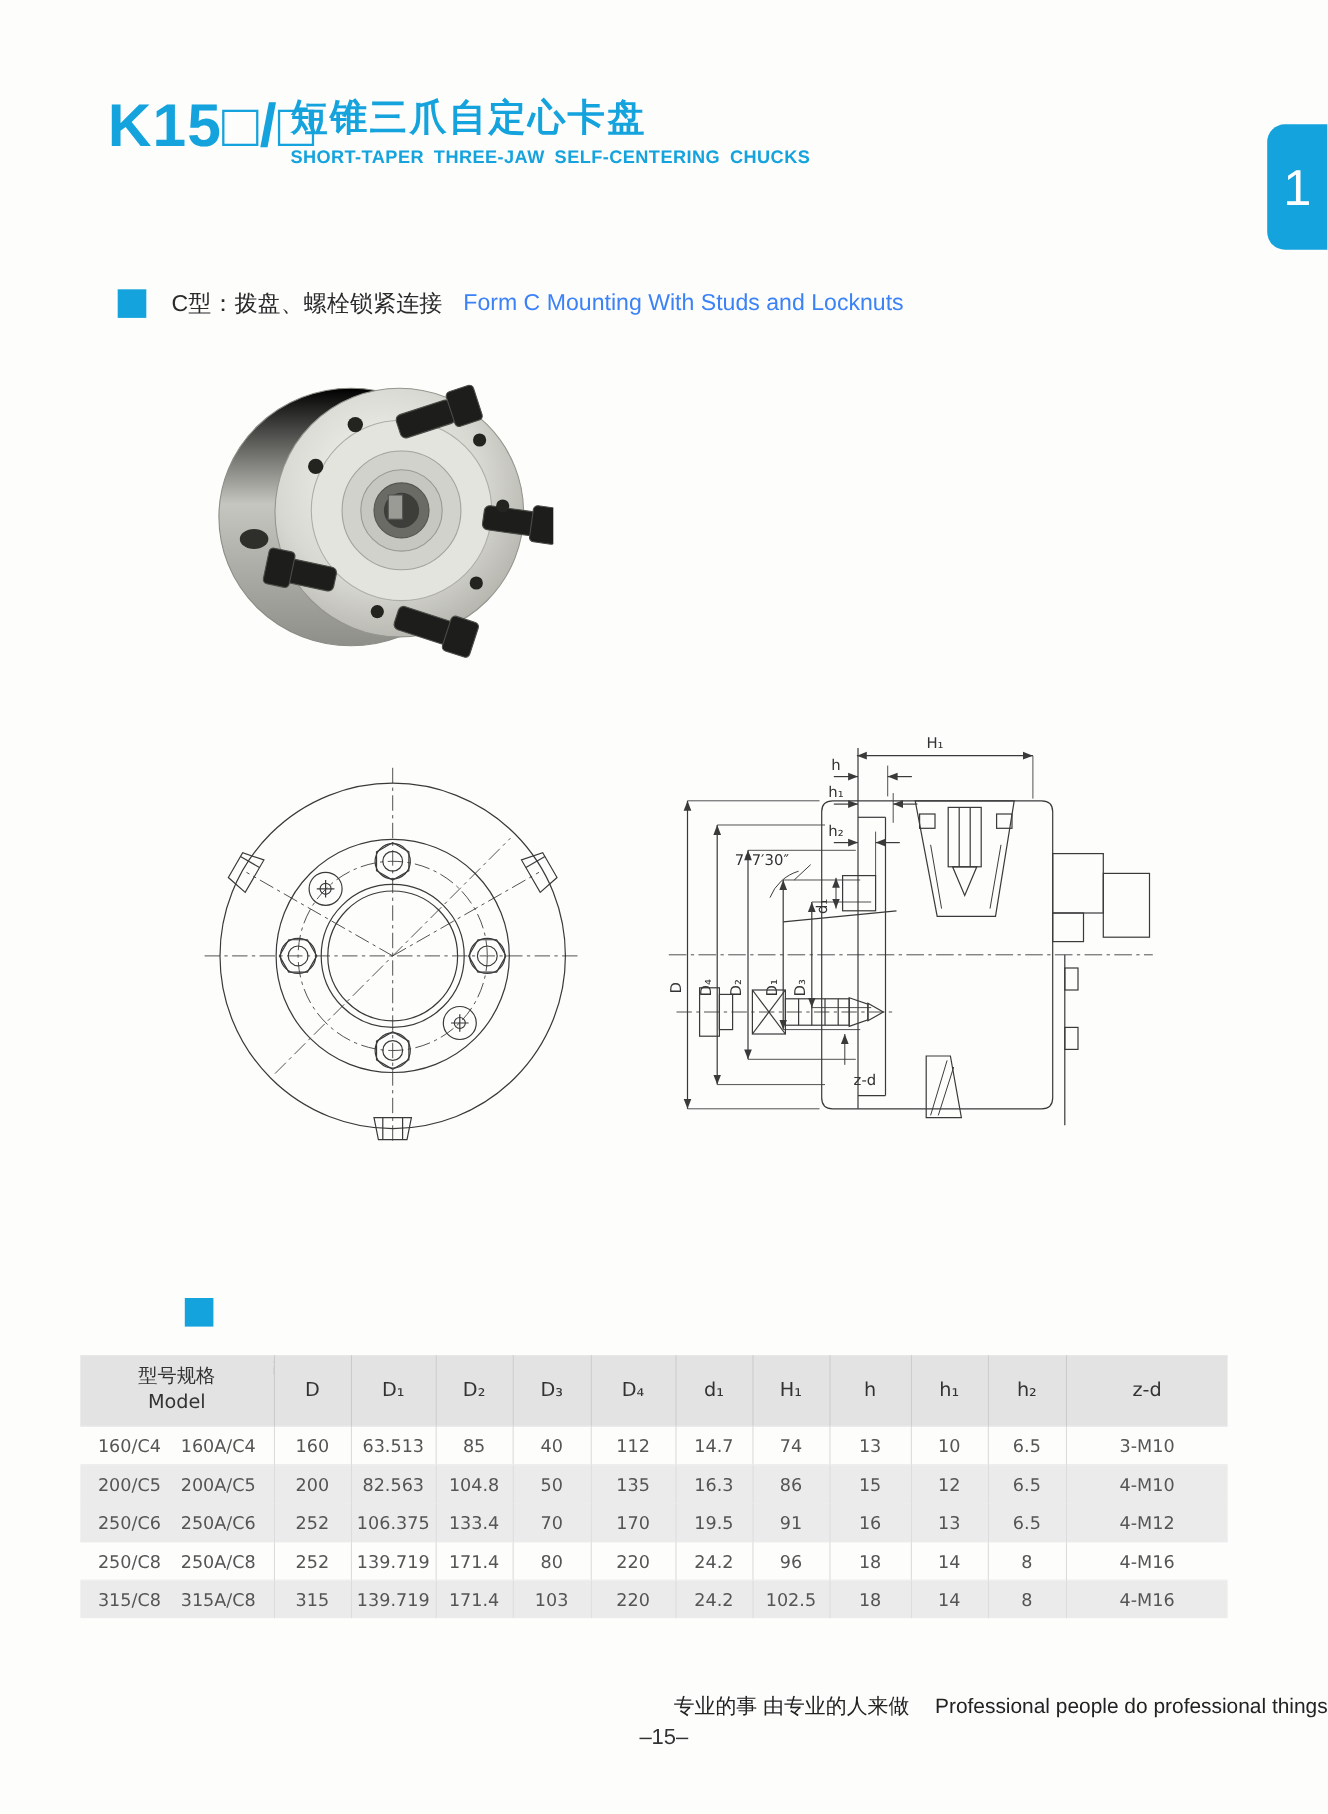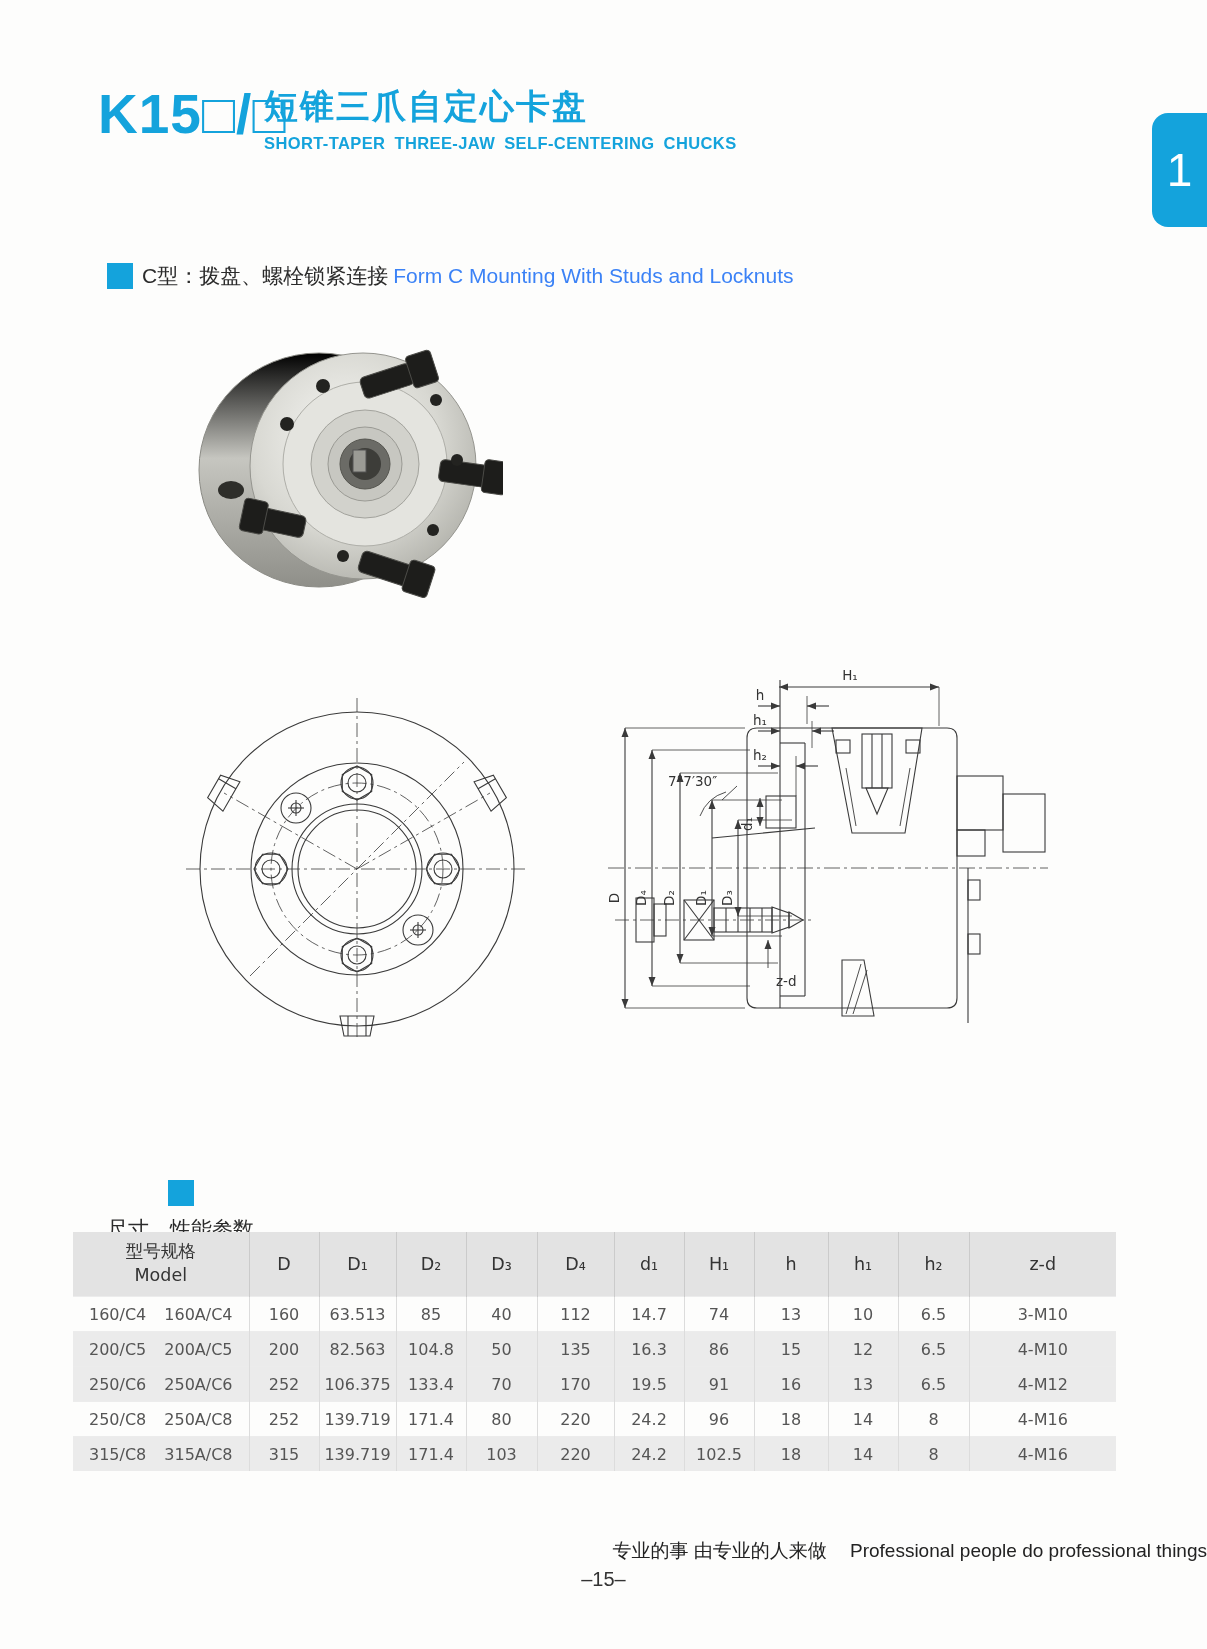--- a/index.html
+++ b/index.html
@@ -10,21 +10,21 @@
   
   .brand{position:absolute;left:98px;top:86px;color:var(--accent);font-weight:bold;
          font-size:55px;letter-spacing:1px;line-height:1.05;}
   .titles{position:absolute;left:264px;top:84px;color:var(--accent);}
   .title-cn{font-size:34px;font-weight:600;letter-spacing:2px;}
   .title-en{font-size:16.5px;font-weight:600;letter-spacing:.4px;margin-top:4px;word-spacing:4px;}
   .chapter-tab{position:absolute;left:1152px;top:113px;width:55px;height:114px;
          background:var(--accent);border-radius:16px 0 0 16px;display:flex;
          align-items:center;justify-content:center;color:#fff;font-size:46px;font-weight:400;}
   
-  .section{position:absolute;display:flex;align-items:center;gap:9px;}
+  .section{position:absolute;display:flex;align-items:center;gap:23px;}
   .sq{width:26px;height:26px;background:var(--accent);flex:0 0 auto;}
   .section .cn{font-size:21px;color:#2b2b2b;}
   .section .en{font-size:21px;color:#3b82f6;margin-left:-4px;}
   .sec-mounting{left:107px;top:262px;}
   .sec-dims{left:107px;top:1180px;flex-direction:column;}
   
   .photo{position:absolute;left:193px;top:338px;}
   .front-view{position:absolute;left:184px;top:696px;}
   .cross-section{position:absolute;left:600px;top:628px;}
   svg text{font-family:"DejaVu Sans",sans-serif;fill:#333;}

